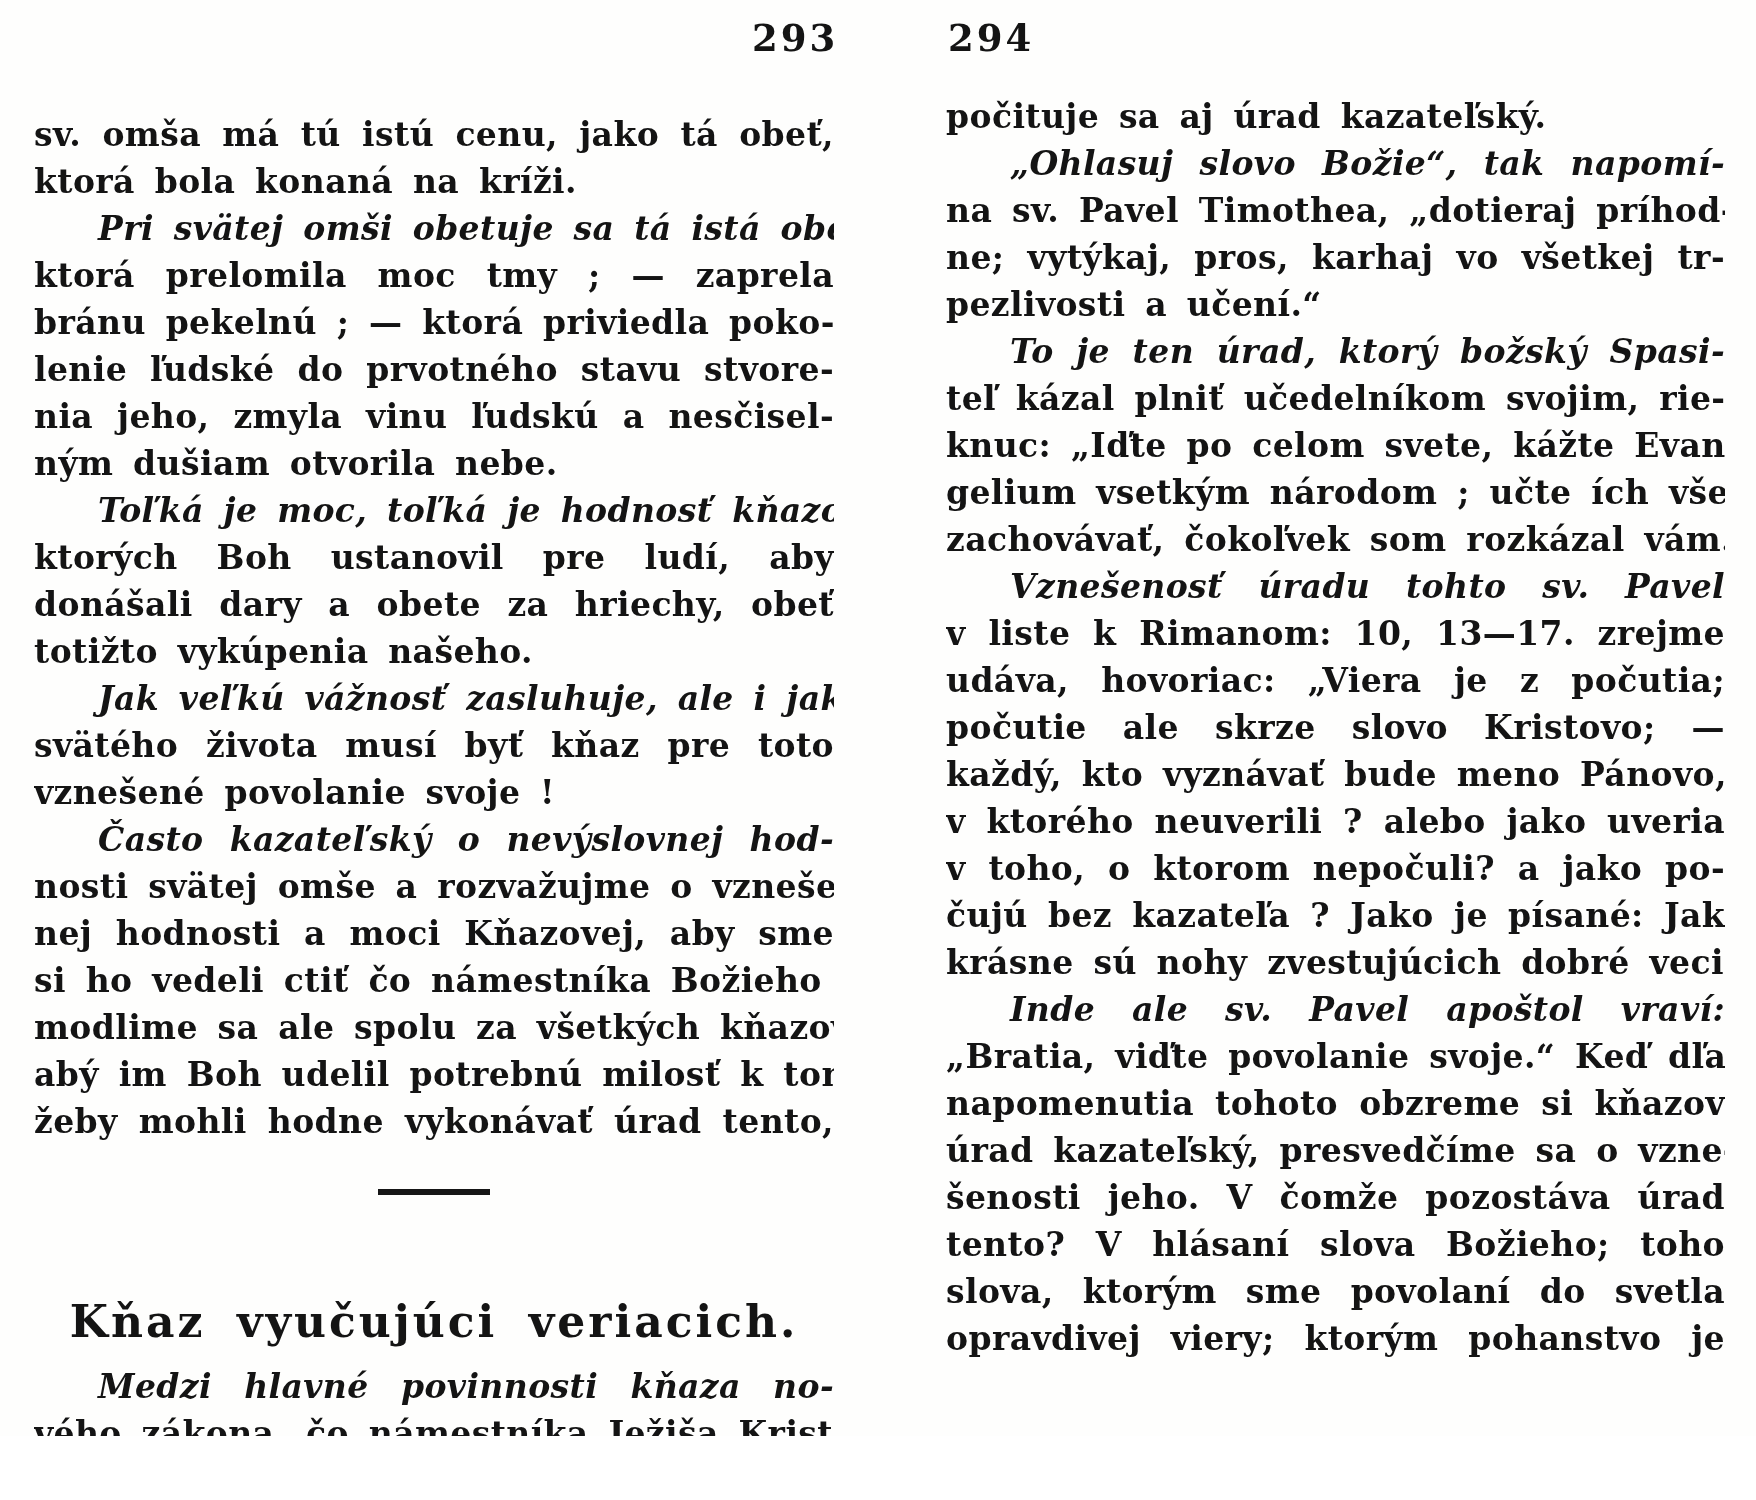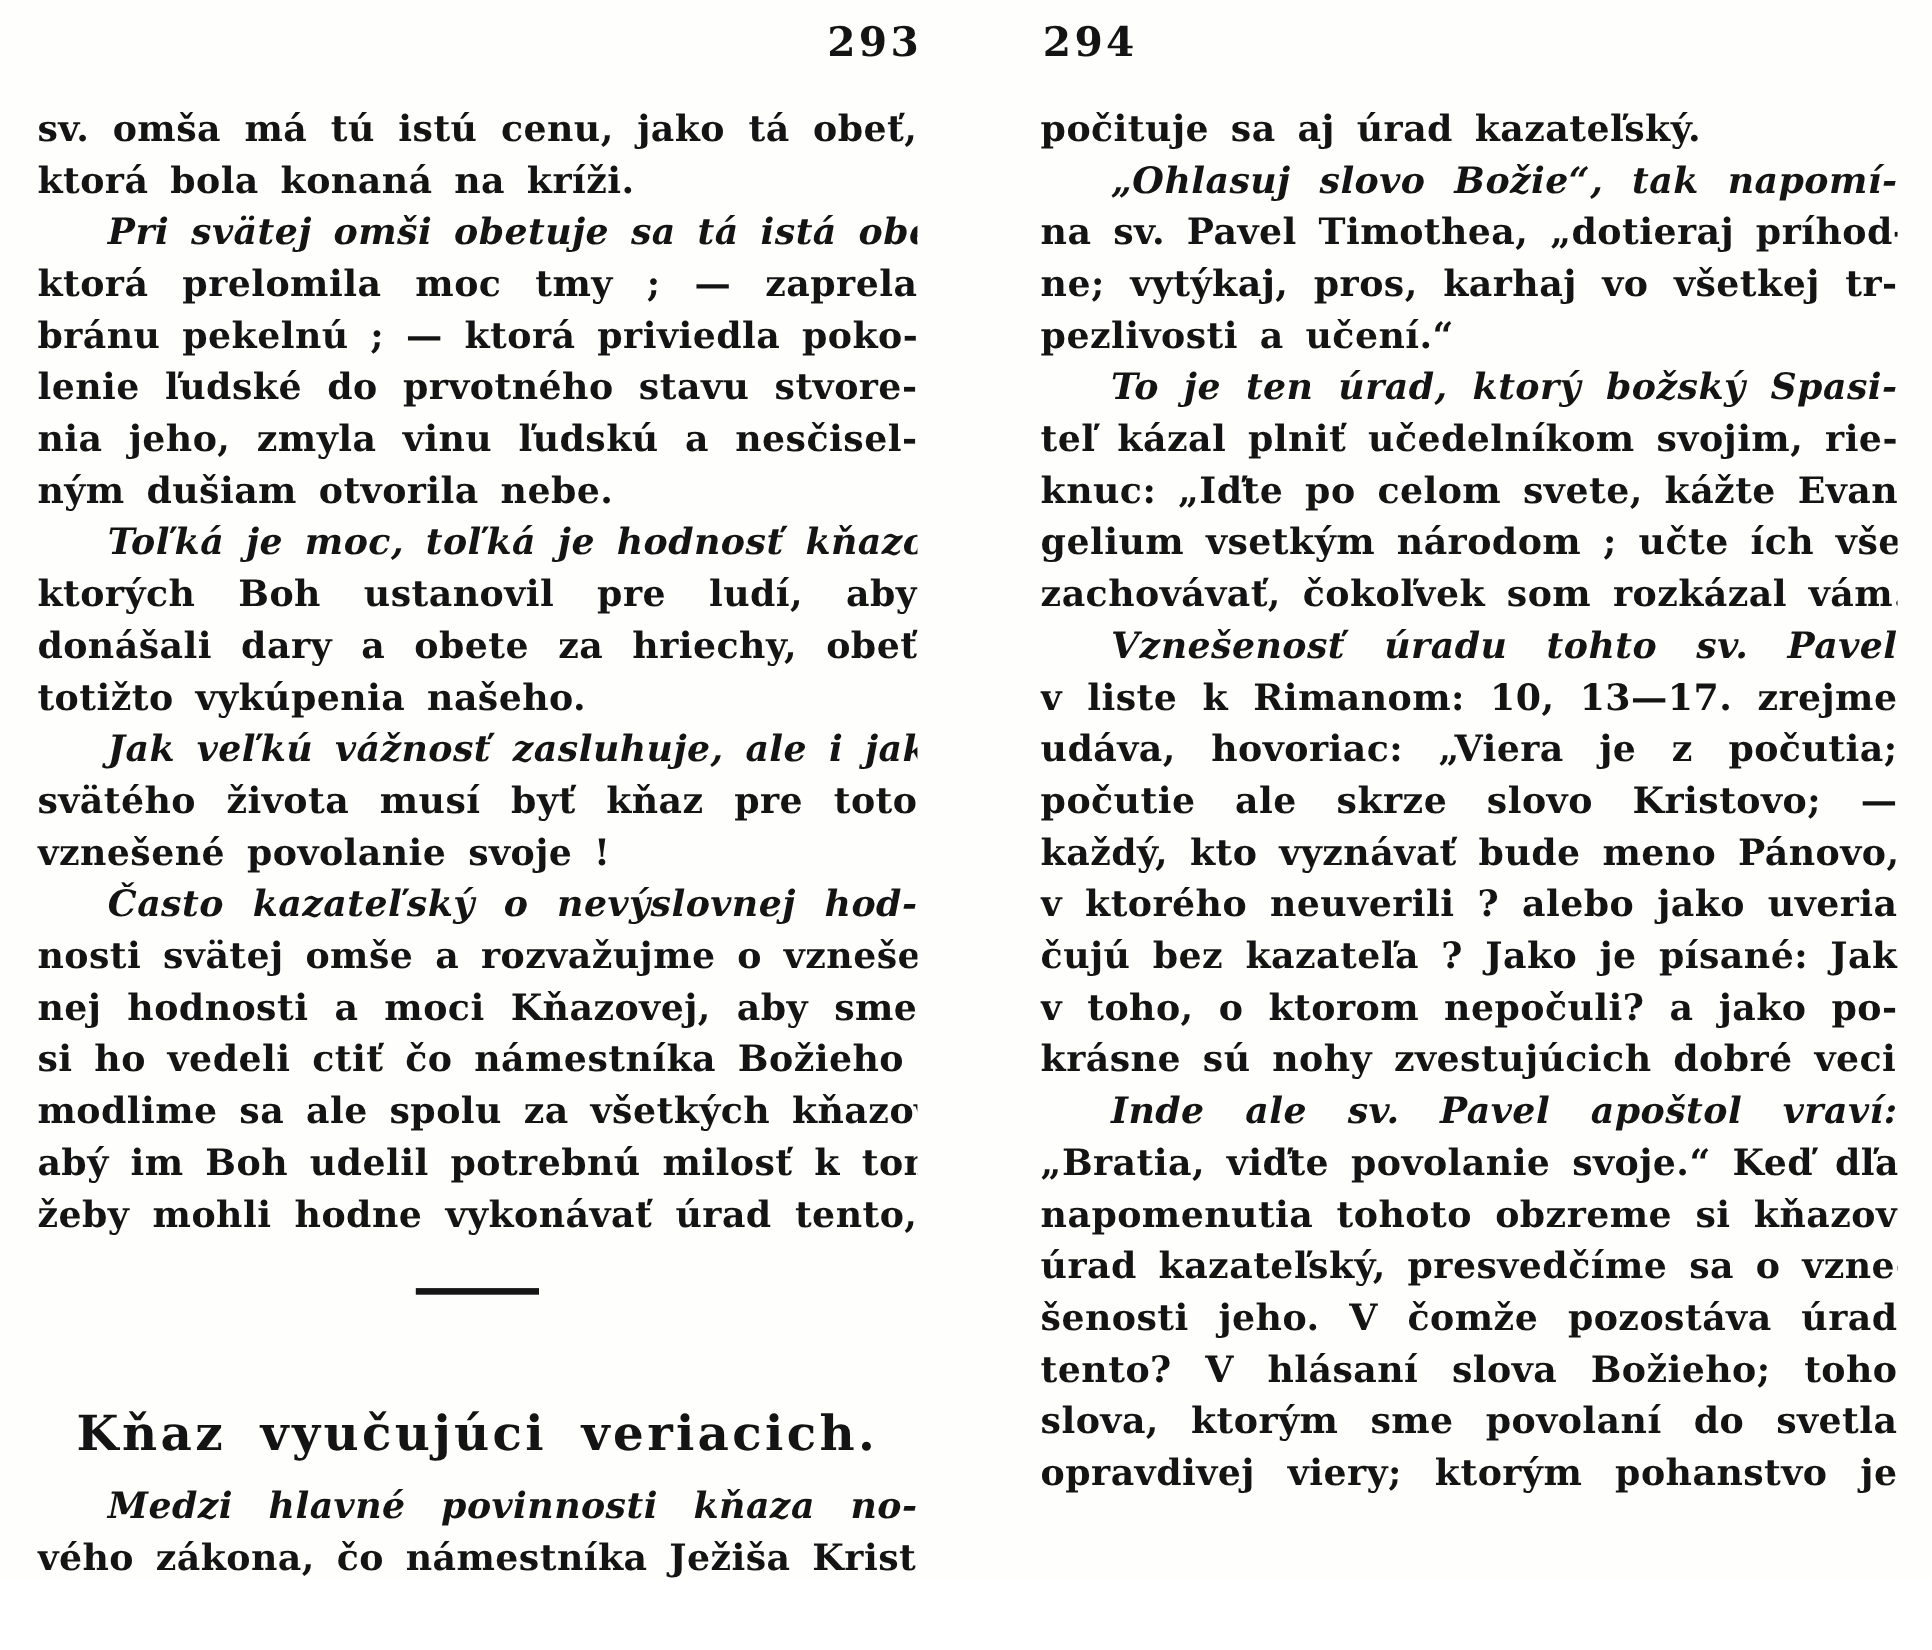--- a/index.html
+++ b/index.html
@@ -18,21 +18,21 @@
   .pageno {
     position: absolute;
     top: 16px;
     font-size: 37px;
     font-weight: 700;
     letter-spacing: 3px;
   }
   .pageno-left  { left: 752px; }
   .pageno-right { left: 948px; }
   .column { position: absolute; top: 93px; }
-  .column-left  { left: 34px;  width: 800px; }
+  .column-left  { left: 34px;  width: 800px; margin-top: 18px; }
   .column-right { left: 946px; width: 779px; }
   .para { margin: 0; }
   .line {
     font-size: 33px;
     line-height: 47px;
     font-weight: 700;
     letter-spacing: 0.4px;
     word-spacing: 0.24em;
     white-space: nowrap;        
     text-align: justify;
@@ -120,22 +120,22 @@
         <div class="line">gelium vsetkým národom ; učte ích všetko</div>
         <div class="line">zachovávať, čokoľvek som rozkázal vám.“</div>
       </div>
       <div class="para">
         <div class="line indent">Vznešenosť úradu tohto sv. Pavel</div>
         <div class="line">v liste k Rimanom: 10, 13—17. zrejme</div>
         <div class="line">udáva, hovoriac: „Viera je z počutia;</div>
         <div class="line">počutie ale skrze slovo Kristovo; —</div>
         <div class="line">každý, kto vyznávať bude meno Pánovo,</div>
         <div class="line">v ktorého neuverili ? alebo jako uveria</div>
+        <div class="line">v toho, o ktorom nepočuli? a jako po-</div>
         <div class="line">čujú bez kazateľa ? Jako je písané: Jak</div>
-        <div class="line">v toho, o ktorom nepočuli? a jako po-</div>
         <div class="line">krásne sú nohy zvestujúcich dobré veci!“</div>
       </div>
       <div class="para">
         <div class="line indent">Inde ale sv. Pavel apoštol vraví:</div>
         <div class="line">„Bratia, viďte povolanie svoje.“ Keď dľa</div>
         <div class="line">napomenutia tohoto obzreme si kňazov</div>
         <div class="line">úrad kazateľský, presvedčíme sa o vzne-</div>
         <div class="line">šenosti jeho. V čomže pozostáva úrad</div>
         <div class="line">tento? V hlásaní slova Božieho; toho</div>
         <div class="line">slova, ktorým sme povolaní do svetla</div>

